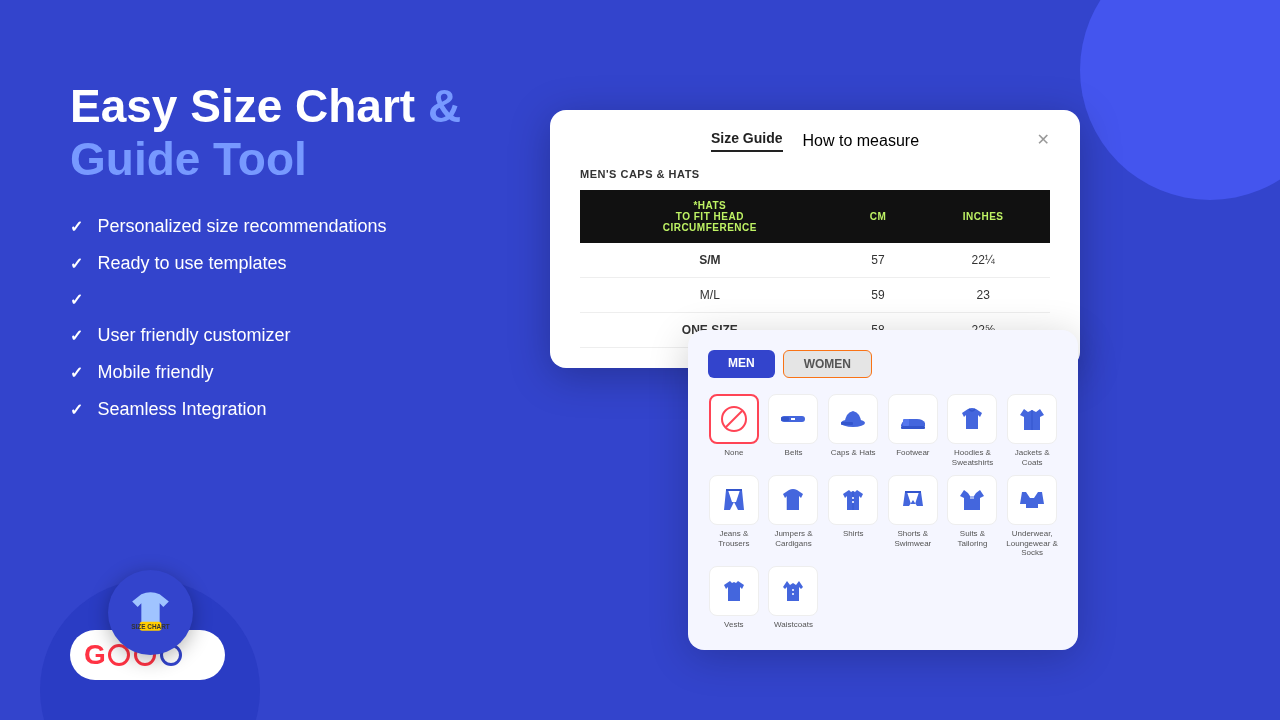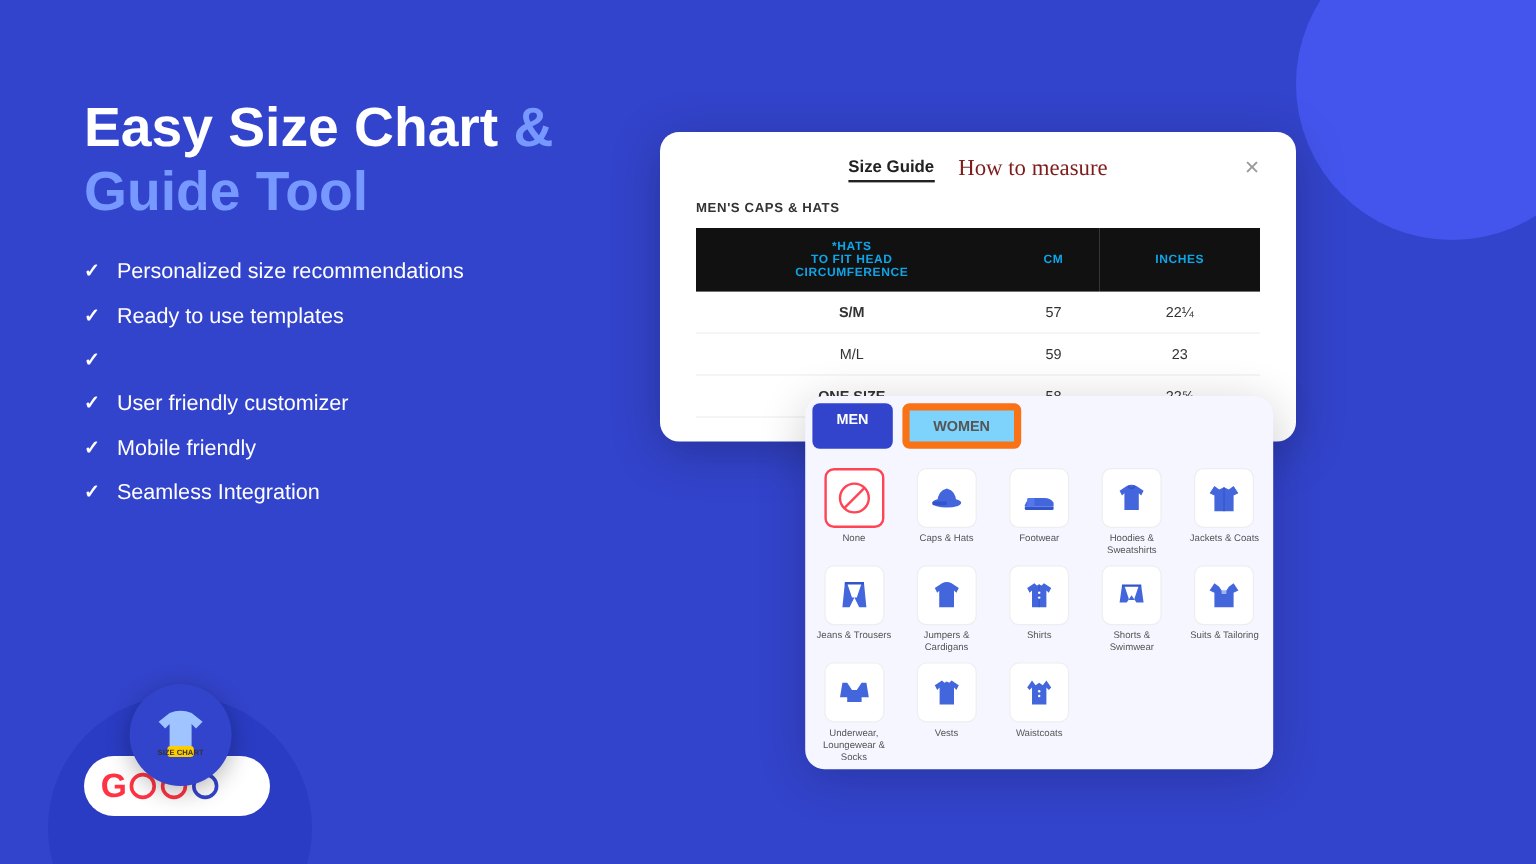--- a/index.html
+++ b/index.html
@@ -145,24 +145,23 @@
     .tab-active {
       font-size: 14px;
       font-weight: 700;
       color: #222;
       border-bottom: 2px solid #222;
       padding-bottom: 4px;
       margin-right: 20px;
       cursor: pointer;
     }
     .tab-inactive {
-      font-size: 19px;
-      color: #7f1d1d;
+      font-size: 16px;
+      color: #000000;
       cursor: pointer;
-      font-family: Liberation Serif, serif;
     }
     .close-btn {
       position: absolute;
       right: 0;
       top: 0;
       color: #999;
       font-size: 16px;
       cursor: pointer;
     }
     .card-subtitle {
@@ -172,21 +171,21 @@
       letter-spacing: 0.5px;
       margin-bottom: 10px;
     }
     .size-table {
       width: 100%;
       border-collapse: collapse;
       font-size: 12px;
     }
     .size-table thead tr {
       background: #111;
-      color: #0ea5e9;
+      color: #bef264;
       margin-left: 33px;
     }
     .size-table thead th {
       padding: 10px 8px;
       font-size: 10px;
       letter-spacing: 0.5px;
       text-align: center;
     }
     .size-table tbody tr {
       border-bottom: 1px solid #eee;
@@ -199,53 +198,53 @@
     }
     .size-table tbody tr:first-child td:first-child,
     .size-table tbody tr:nth-child(3) td:first-child {
       font-weight: 700;
     }
 
     
     .category-card {
       position: absolute;
       top: 330px;
-      left: 151px;
+      left: 168px;
       width: 390px;
       background: #f5f6ff;
       border-radius: 16px;
       box-shadow: 0 8px 40px rgba(0,0,0,0.2);
-      padding: 6px;
+      padding: 20px;
       z-index: 3;
     }
     .gender-tabs {
       display: flex;
       gap: 8px;
       margin-bottom: 16px;
     }
     .gender-tab {
       padding: 6px 20px;
       border-radius: 6px;
       font-size: 12px;
       font-weight: 700;
       cursor: pointer;
     }
     .gender-tab.active {
       background: #3344cc;
       color: #fff;
     }
     .gender-tab.inactive {
-      background: #7dd3fc;
+      background: #e5e5e5;
       color: #555;
-      border: 6px solid #f97316;
+      border: 1px solid #f97316;
     }
 
     .category-grid {
       display: grid;
-      grid-template-columns: repeat(5, 1fr);
+      grid-template-columns: repeat(6, 1fr);
       gap: 8px;
     }
     .category-item {
       display: flex;
       flex-direction: column;
       align-items: center;
       cursor: pointer;
     }
     .category-icon-box {
       width: 50px;
@@ -387,20 +386,30 @@
       <div class="category-item">
         <div class="category-icon-box selected">
           <svg width="28" height="28" viewBox="0 0 28 28">
             <circle cx="14" cy="14" r="12" stroke="#ff4455" stroke-width="2" fill="none"></circle>
             <line x1="6" y1="22" x2="22" y2="6" stroke="#ff4455" stroke-width="2"></line>
           </svg>
         </div>
         <div class="category-label">None</div>
       </div>
 
+      <div class="category-item">
+        <div class="category-icon-box">
+          <svg width="32" height="32" viewBox="0 0 32 32">
+            <rect x="4" y="13" width="24" height="6" rx="3" fill="#4466dd"></rect>
+            <rect x="4" y="14" width="8" height="4" rx="1" fill="#3355cc"></rect>
+            <rect x="14" y="15" width="4" height="2" fill="#fff"></rect>
+          </svg>
+        </div>
+        <div class="category-label">Belts</div>
+      </div>
 
 
       <div class="category-item">
         <div class="category-icon-box">
           <svg width="32" height="32" viewBox="0 0 32 32">
             <ellipse cx="16" cy="20" rx="12" ry="4" fill="#4466dd"></ellipse>
             <path d="M8 20 Q8 10 16 8 Q24 10 24 20" fill="#4466dd"></path>
             <rect x="4" y="19" width="12" height="3" rx="1" fill="#3355cc"></rect>
           </svg>
         </div>

